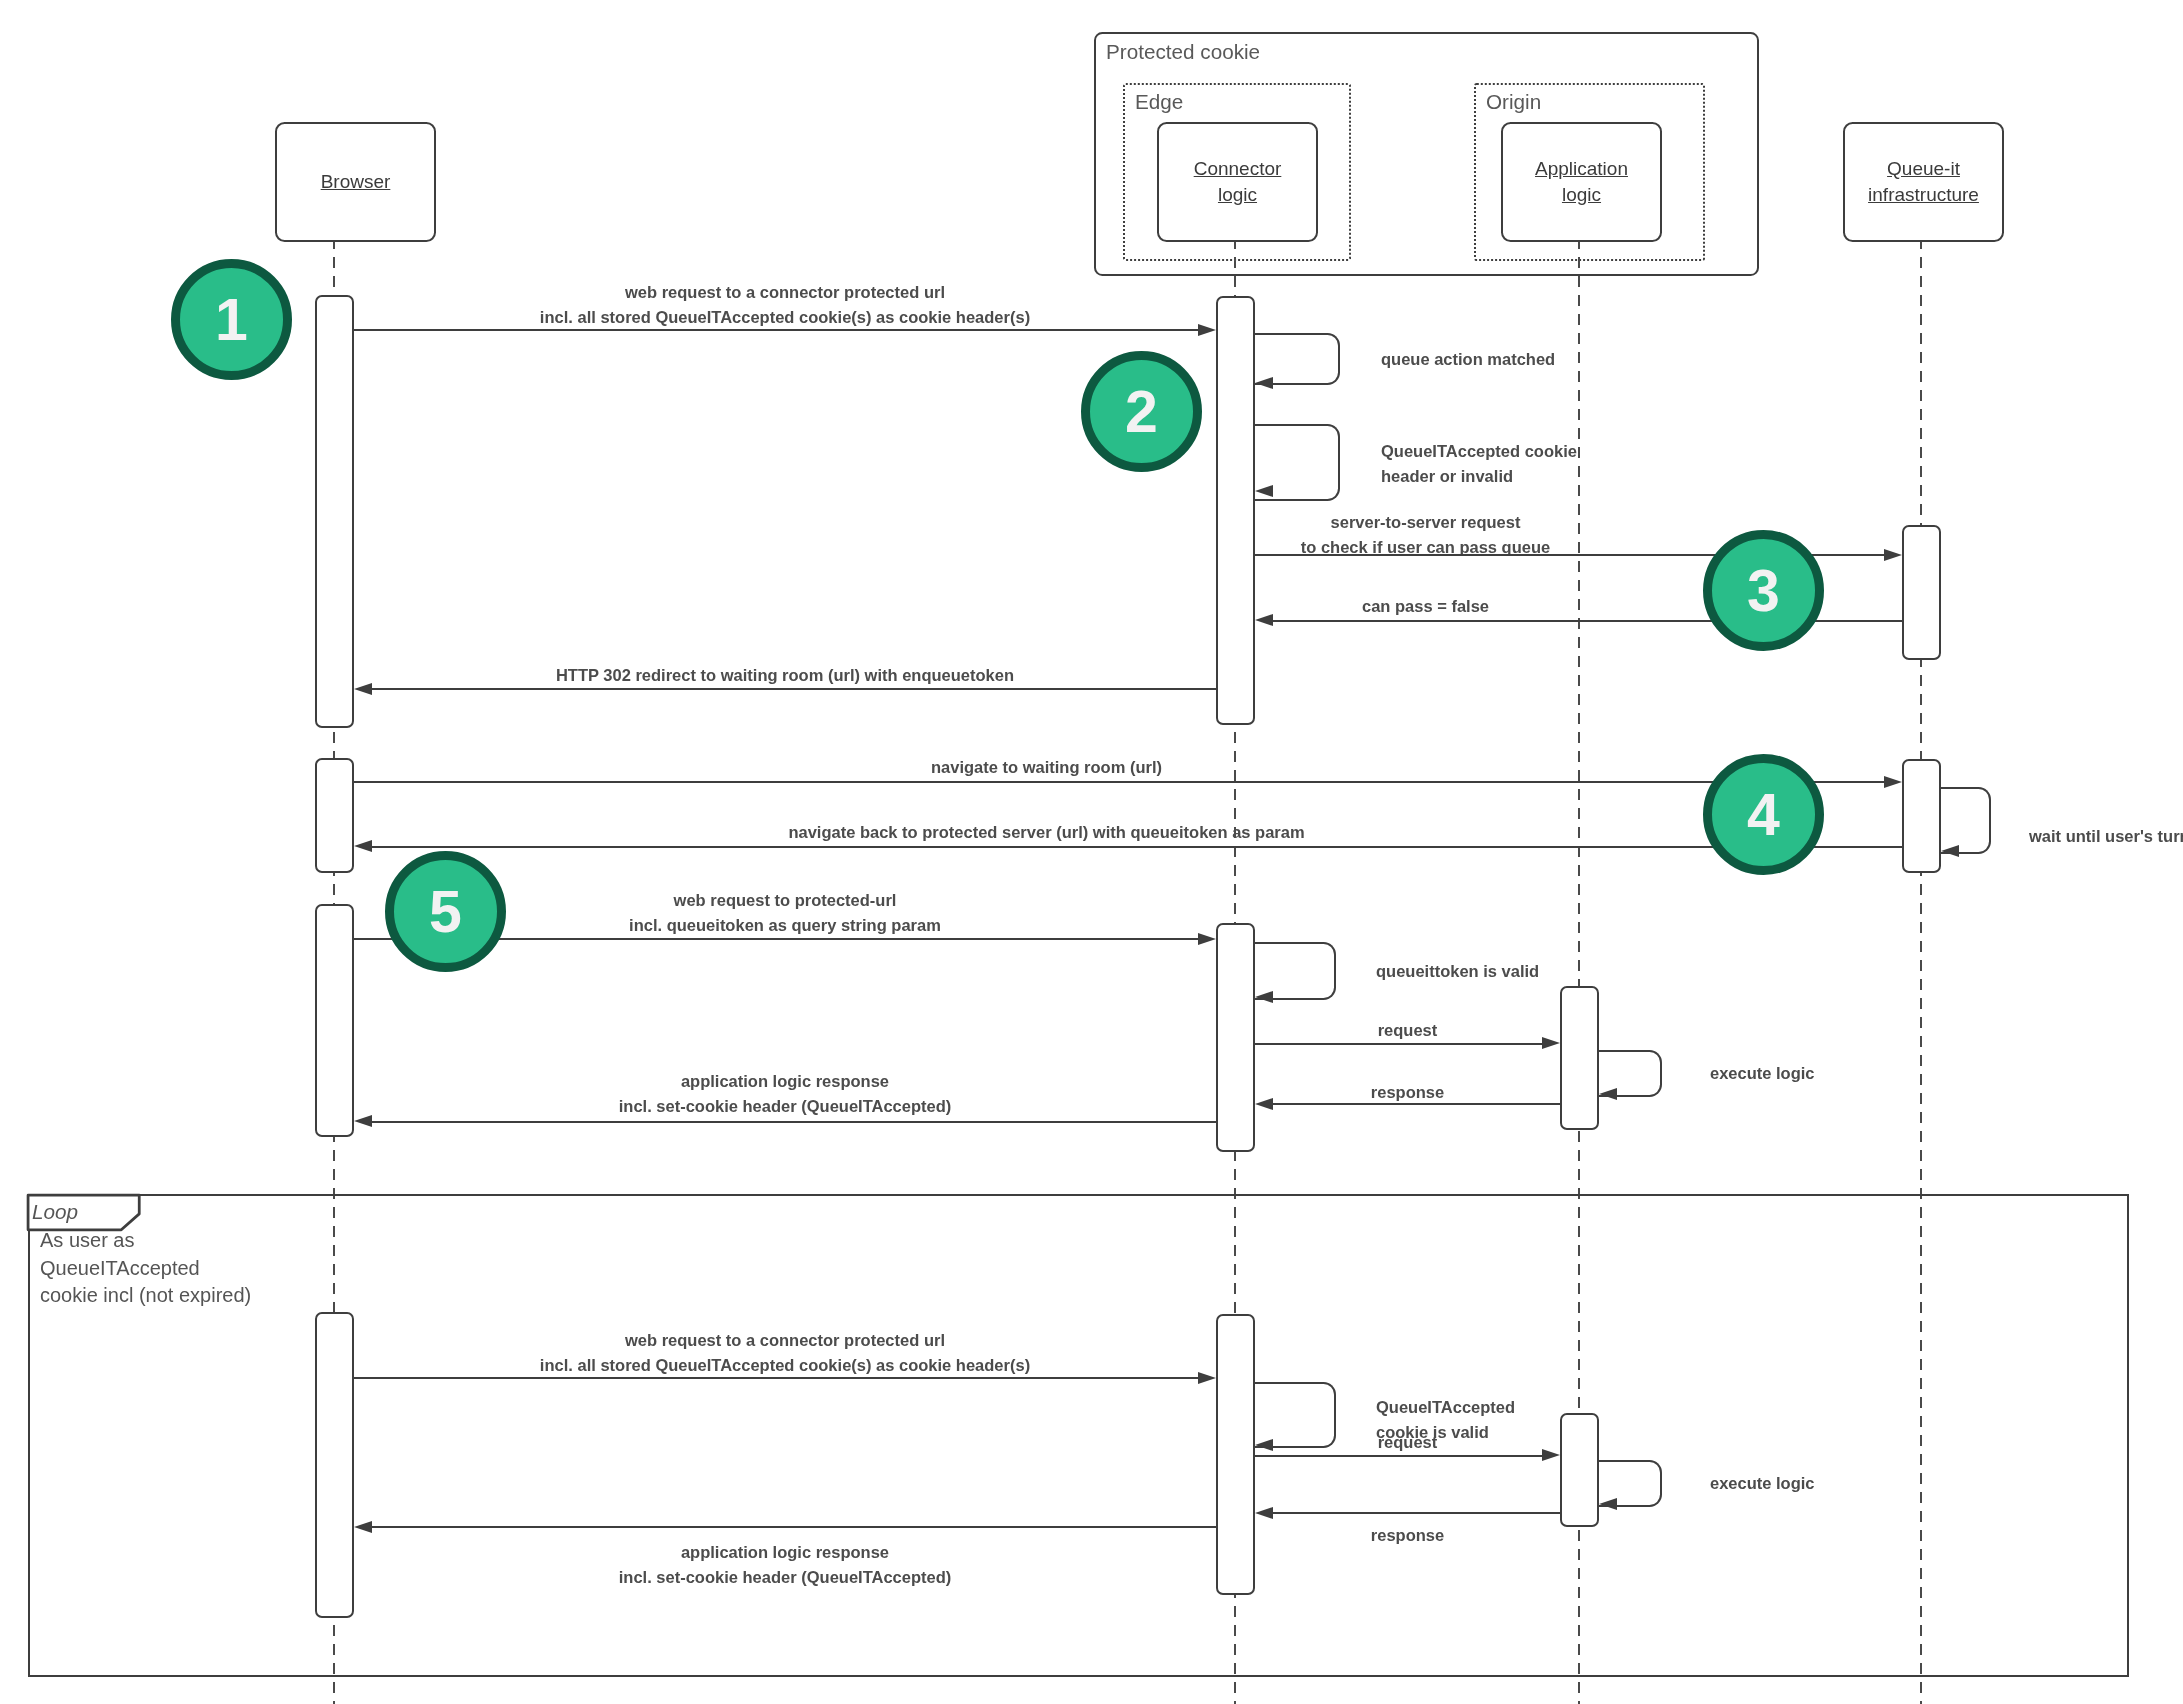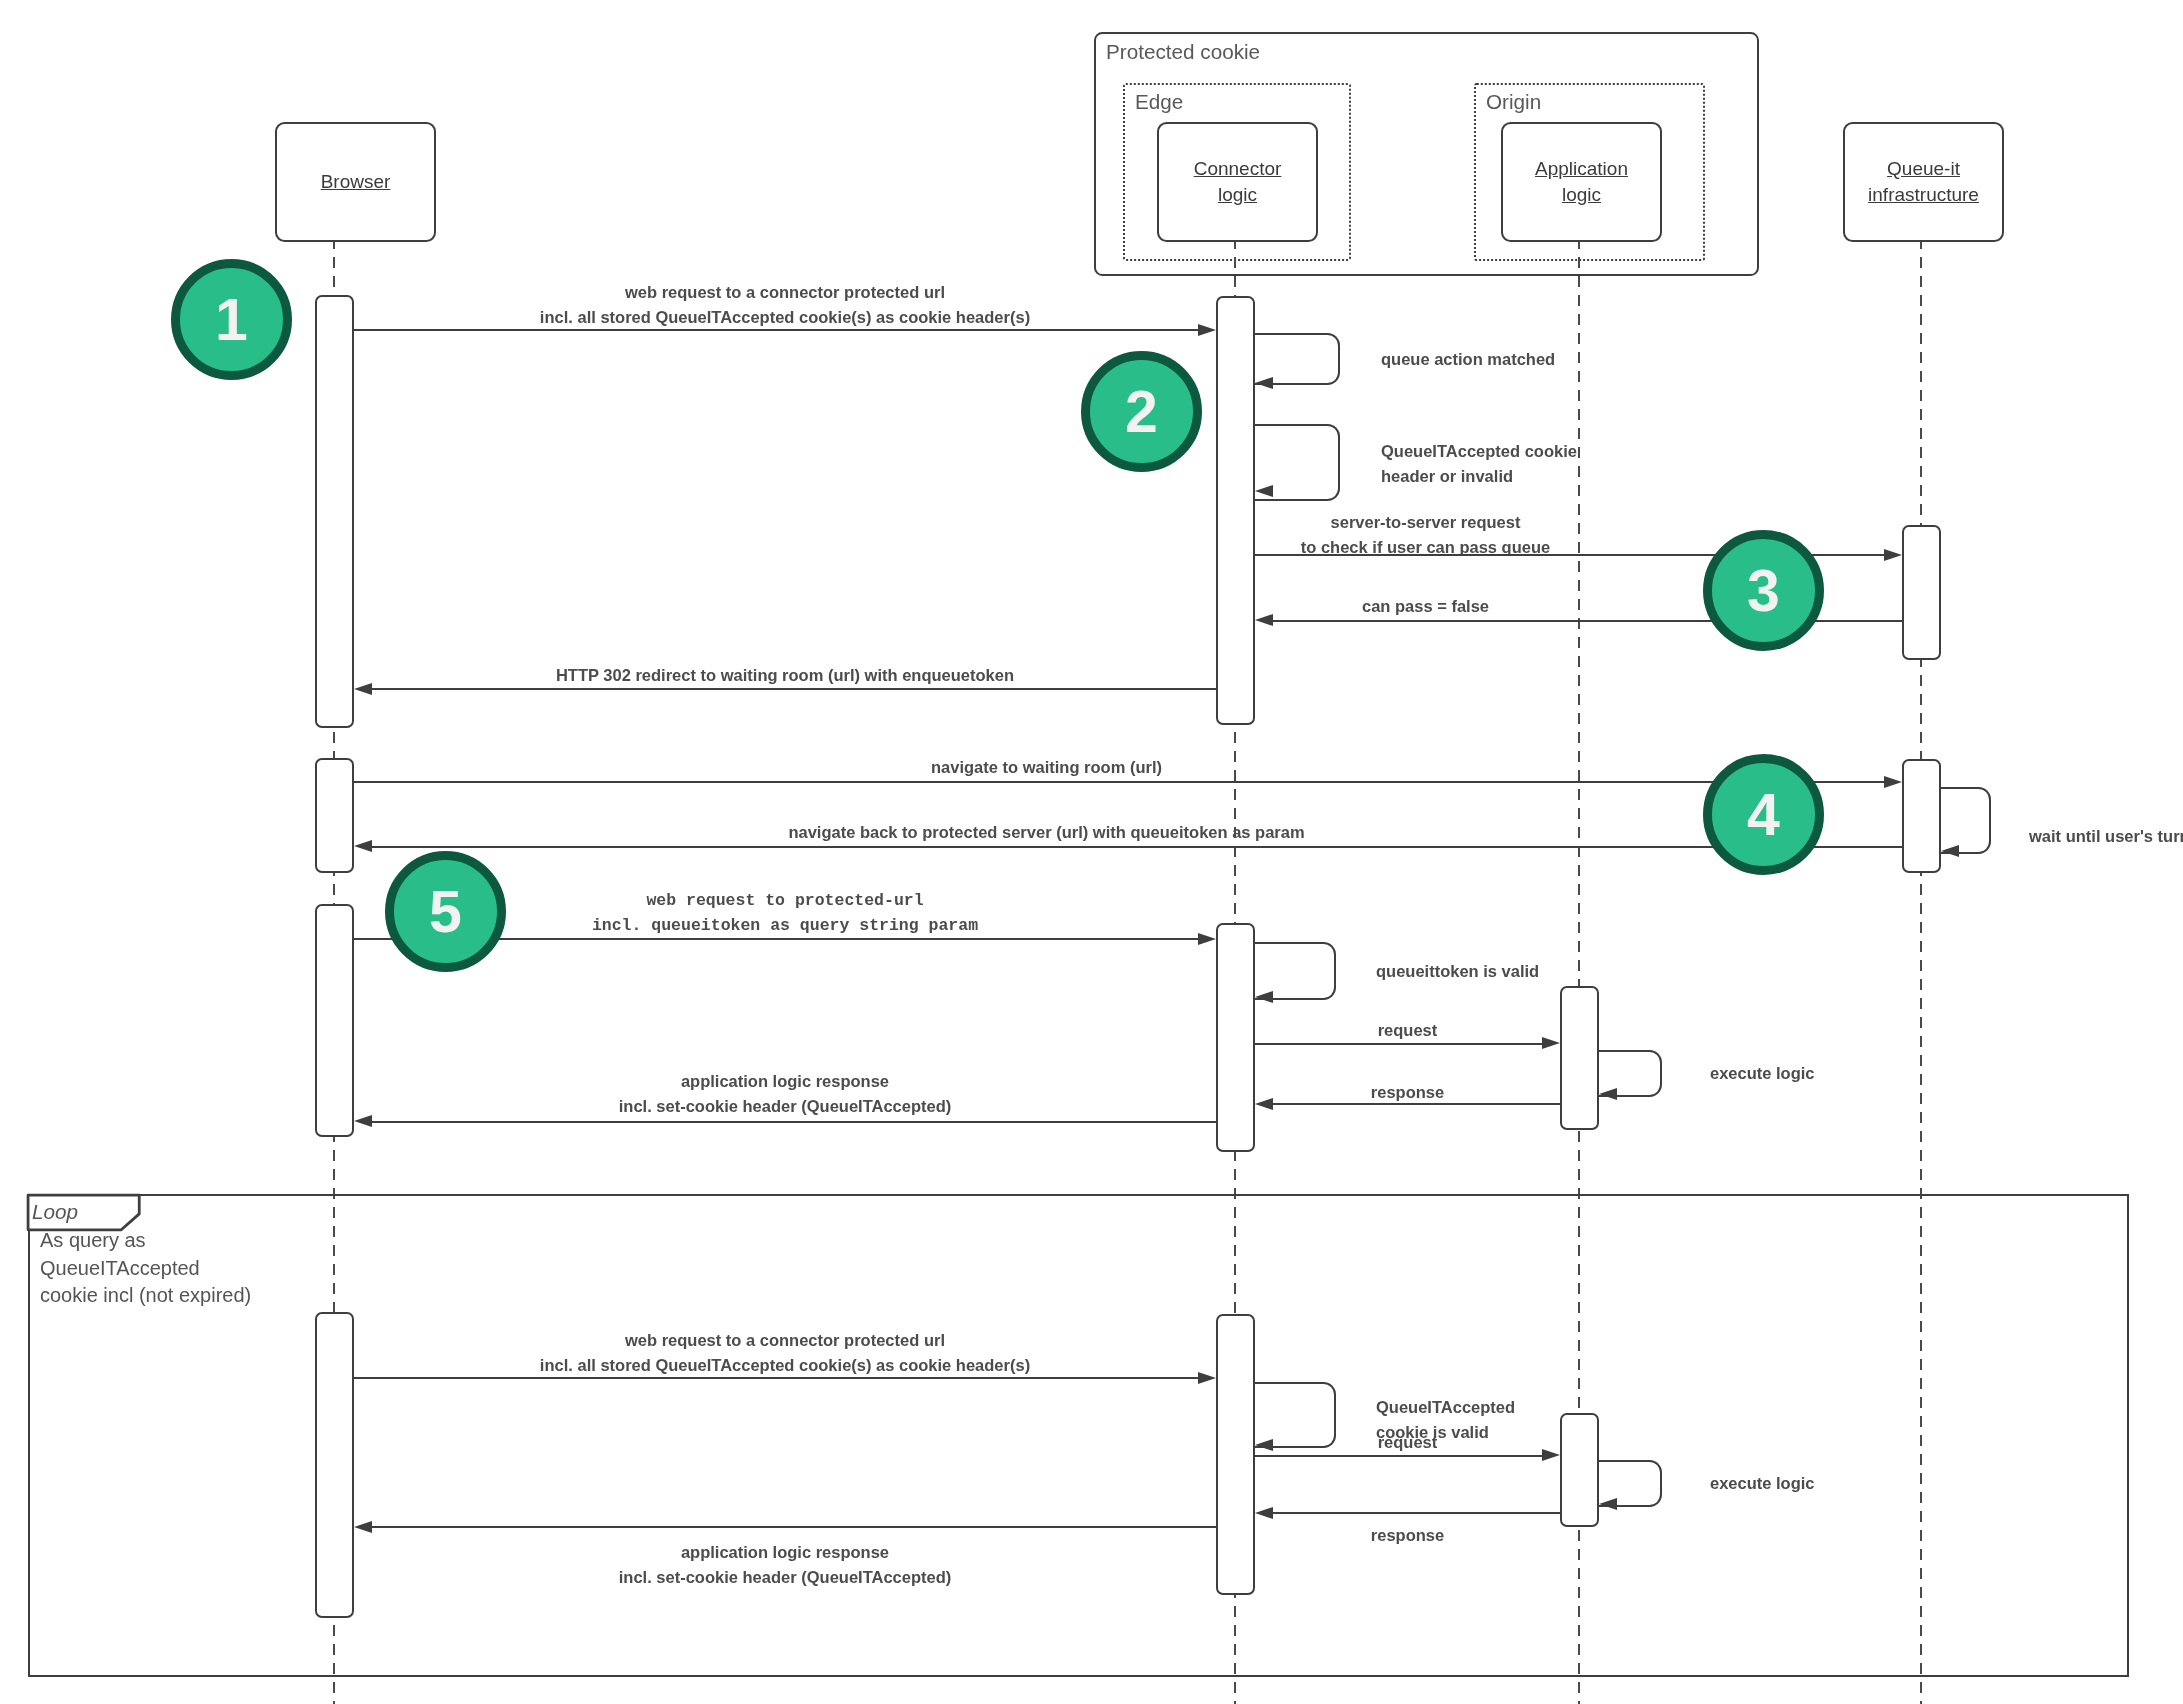--- a/index.html
+++ b/index.html
@@ -156,21 +156,21 @@
   <div class="slabel" style="left:1997px;top:824px;">
     <span>wait until user's turn</span>
   </div>
 
   <div class="mlabel" style="left:523px;top:820px;width:1047px;">
     <span>navigate back to protected server (url) with queueitoken as param</span>
   </div>
   <div class="mline" style="left:369px;top:846px;width:1533px;"></div>
   <div class="ah-l" style="left:354px;top:840px;"></div>
 
-  <div class="mlabel" style="left:354px;top:888px;width:862px;font-family:Liberation Mono, monospace;">
+  <div class="mlabel" style="left:354px;top:888px;width:862px;">
     <span>web request to protected-url</span>
     <span>incl. queueitoken as query string param</span>
   </div>
   <div class="mline" style="left:354px;top:938px;width:844px;"></div>
   <div class="ah-r" style="left:1198px;top:933px;"></div>
 
   <div class="self" style="left:1255px;top:942px;width:81px;height:58px;"></div>
   <div class="ah-l" style="left:1255px;top:991px;"></div>
   <div class="slabel" style="left:1344px;top:959px;">
     <span>queueittoken is valid</span>
@@ -200,21 +200,21 @@
   </div>
   <div class="mline" style="left:369px;top:1121px;width:847px;"></div>
   <div class="ah-l" style="left:354px;top:1115px;"></div>
 
   <div class="loopbox" style="left:27.5px;top:1194px;width:2097px;height:479px;"></div>
   <svg class="looptab" style="left:26px;top:1193px;" width="116" height="39" viewBox="0 0 168 56">
     <path d="M3 3 H164 V30 L138 53 H3 Z" fill="#ffffff" stroke="#3e3e3e" stroke-width="4" stroke-linejoin="round"></path>
   </svg>
   <div class="looptitle" style="left:32px;top:1200px;font-style:italic;">Loop</div>
   <div class="loopcond" style="left:40px;top:1227px;">
-    <span>As query as</span>
+    <span>As user as</span>
     <span>QueueITAccepted</span>
     <span>cookie incl (not expired)</span>
   </div>
 
   <div class="mlabel" style="left:354px;top:1328px;width:862px;">
     <span>web request to a connector protected url</span>
     <span>incl. all stored QueueITAccepted cookie(s) as cookie header(s)</span>
   </div>
   <div class="mline" style="left:354px;top:1377px;width:844px;"></div>
   <div class="ah-r" style="left:1198px;top:1372px;"></div>

